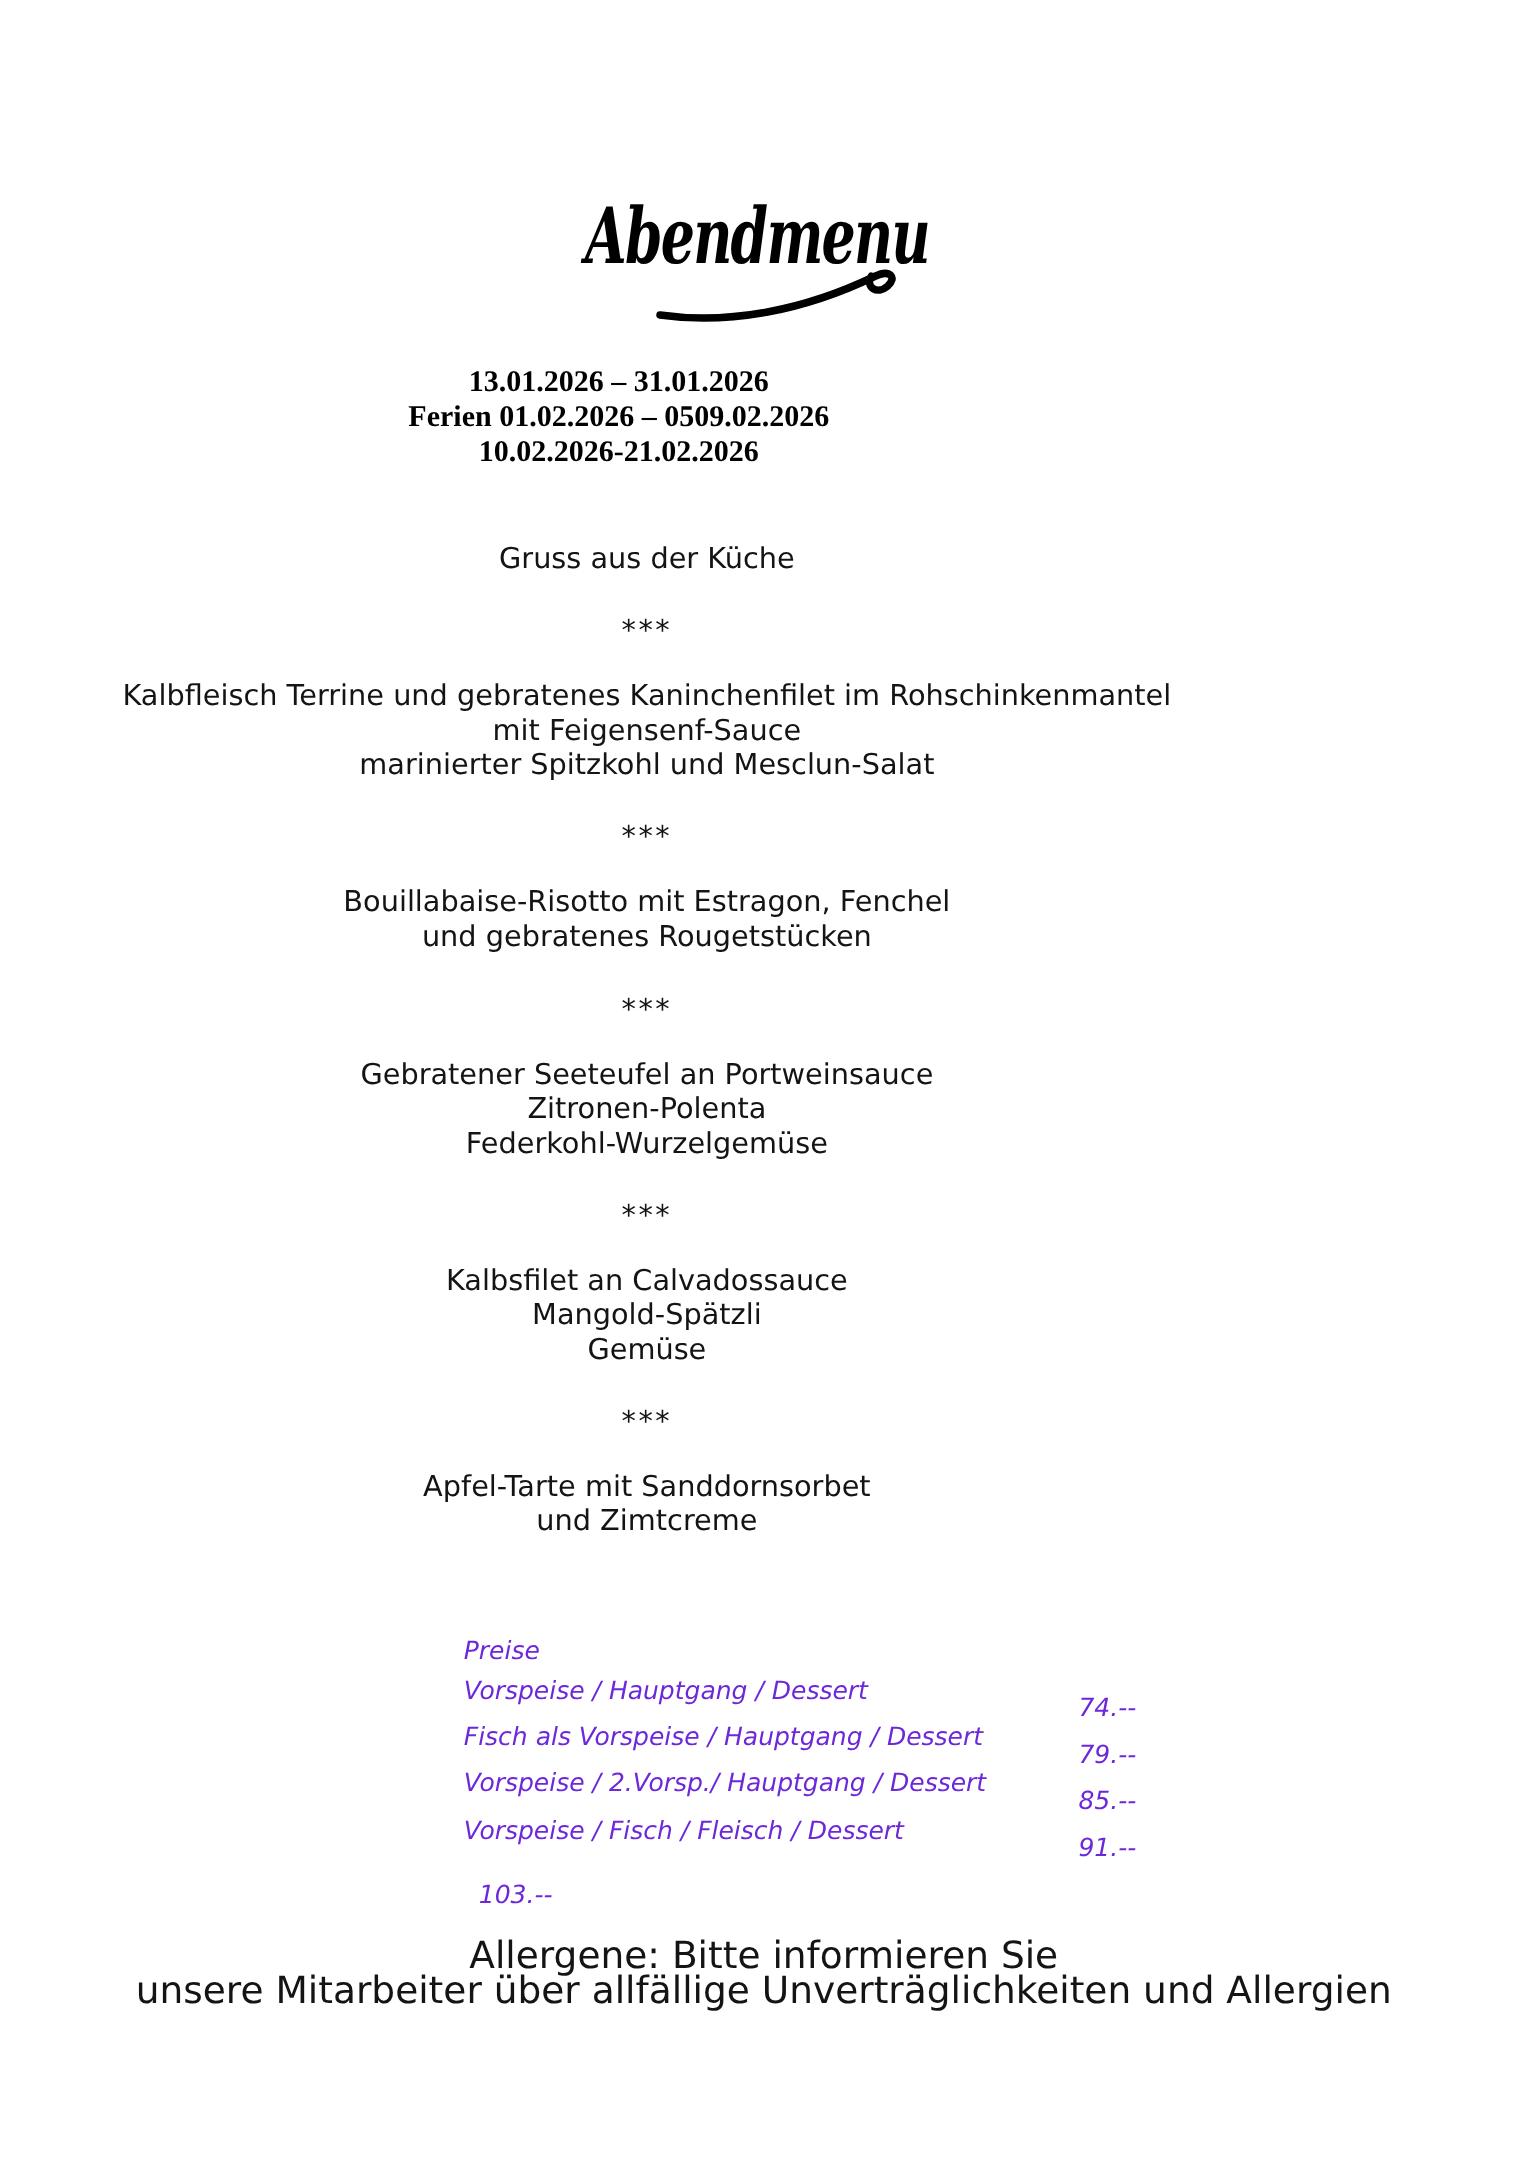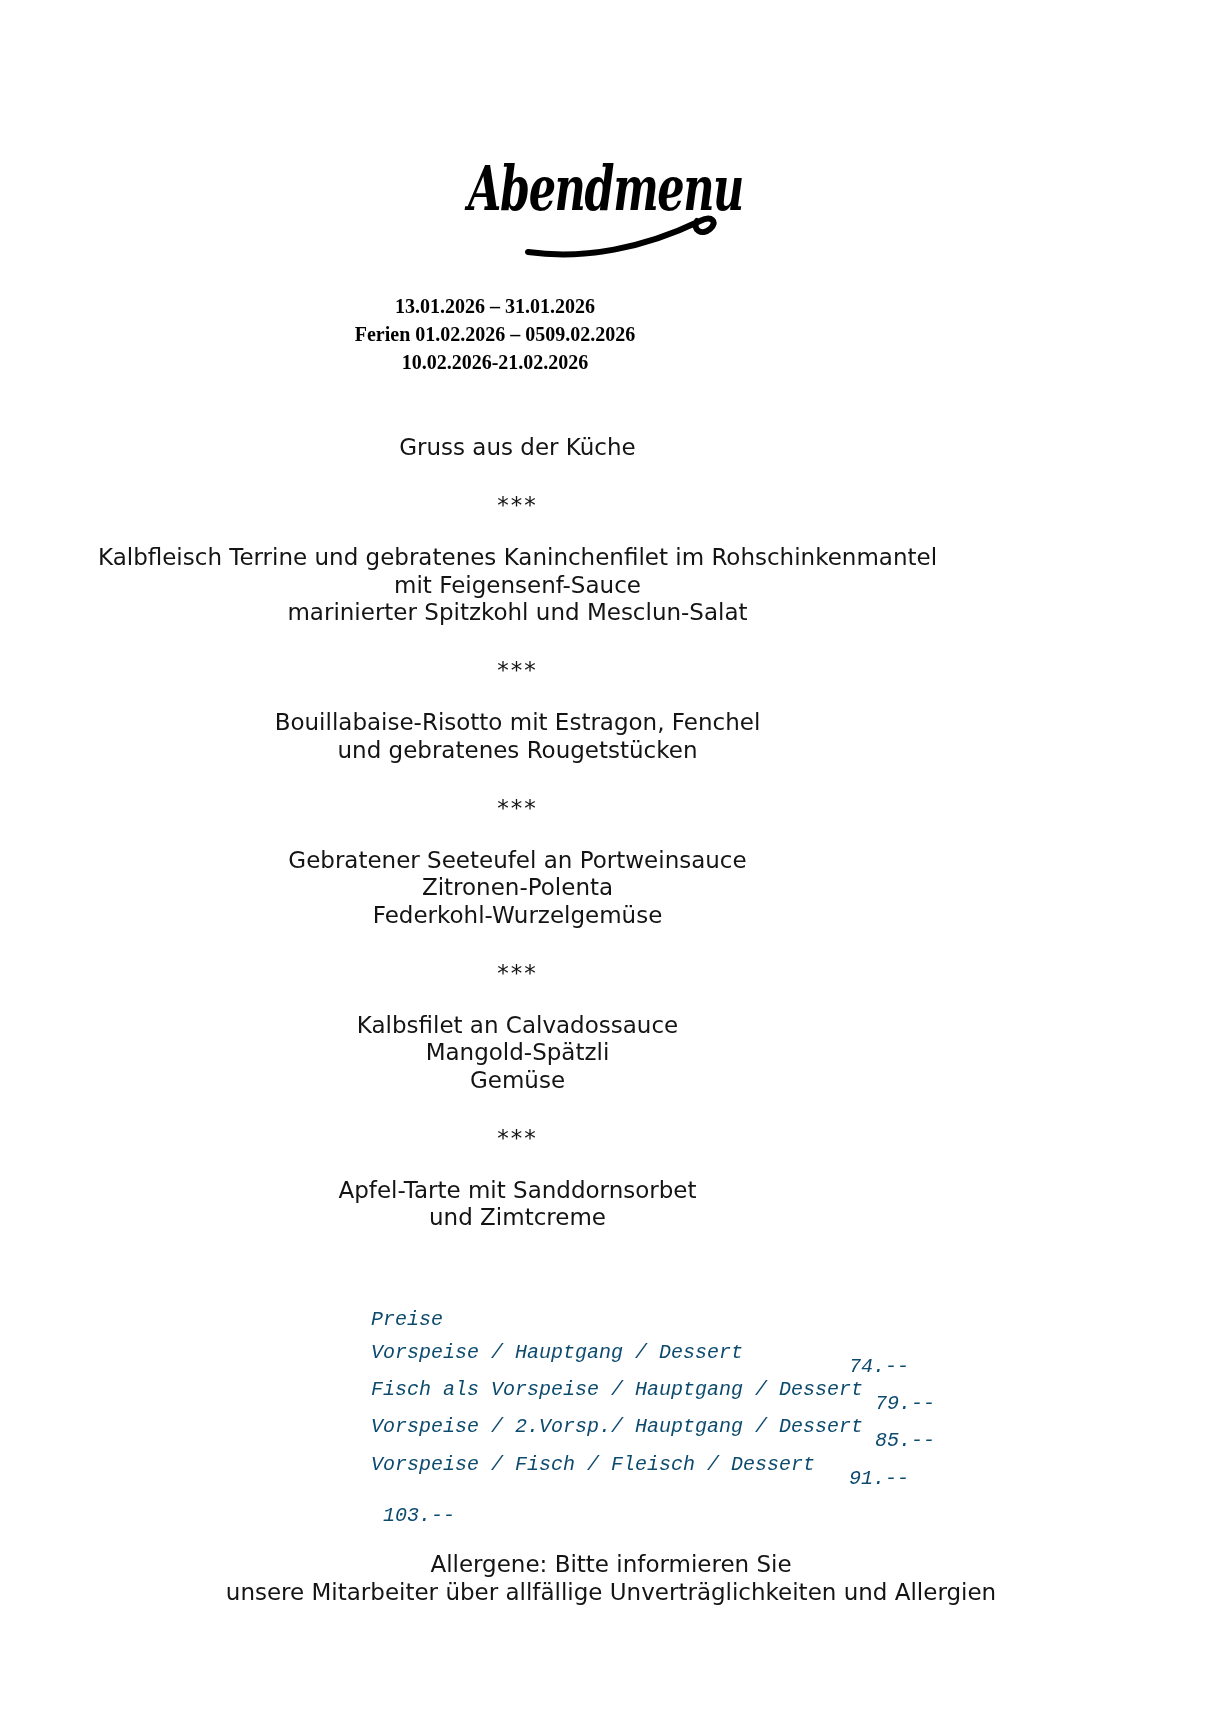--- a/index.html
+++ b/index.html
@@ -21,21 +21,21 @@
   }
   .title-block svg { display: inline-block; }
   .dates-block {
     position: absolute;
     top: 292px;
     left: 0;
     width: 990px;
     text-align: center;
     font-family: "Liberation Serif", serif;
     font-weight: bold;
-    font-size: 20px;
+    font-size: 24px;
     line-height: 28px;
     color: #000000;
   }
   .menu-block {
     position: absolute;
     top: 434px;
     left: 0;
     width: 1035px;
     text-align: center;
     font-size: 23px;
@@ -47,42 +47,41 @@
     letter-spacing: 2px;
     transform: translateY(3px);
   }
   .price-block {
     position: absolute;
     left: 371px;
     top: 1308px;
     width: 538px;
     font-style: italic;
     font-size: 20px;
-    color: #0c4a6e;
-    font-family: Liberation Mono, monospace;
+    color: #6d28d9;
   }
   .price-heading {
     line-height: 24px;
     margin-bottom: 9px;
   }
   .price-row {
     display: flex;
     justify-content: space-between;
     line-height: 23.2px;
     white-space: nowrap;
   }
   .price-label { text-align: left; }
   .price-value { padding-left: 12px; margin-top: 14px; }
   .allergen-block {
     position: absolute;
     top: 1551px;
     left: 0;
     width: 1222px;
     text-align: center;
-    font-size: 23px;
+    font-size: 30px;
     line-height: 27.5px;
     color: #141414;
   }
 </style>
 </head>
 <body>
 
 <div class="page">
 
   <div class="title-block">

